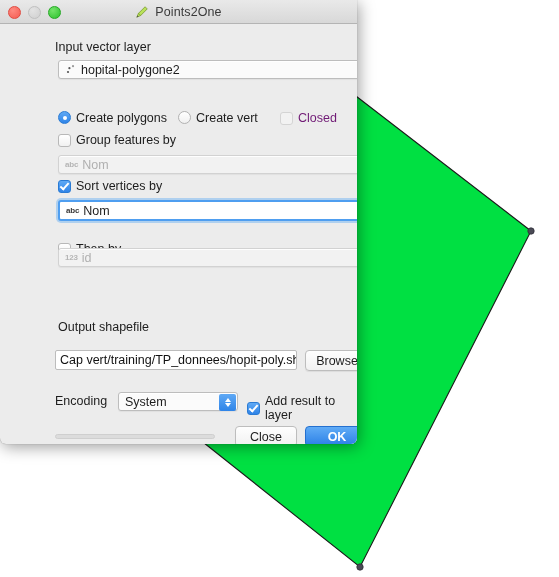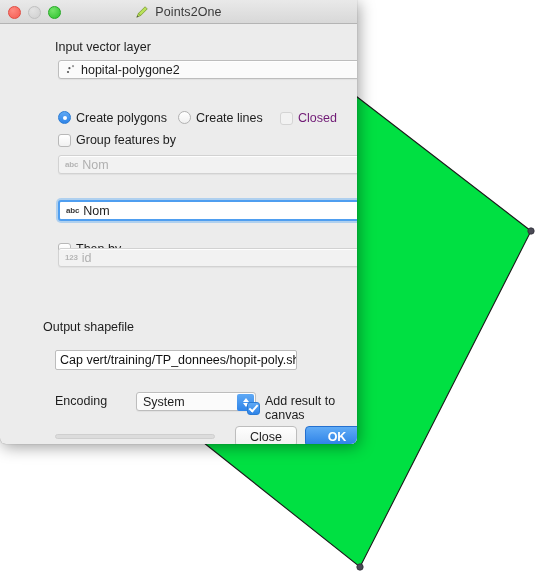--- a/index.html
+++ b/index.html
@@ -307,40 +307,44 @@
             <span class="dn"></span>
         </span>
       </div>
 
       <div class="radio-row" style="left:18px; top:87px;">
         <span class="radio on"></span>
         <span class="lbl">Create polygons</span>
       </div>
       <div class="radio-row" style="left:138px; top:87px;">
         <span class="radio"></span>
-        <span class="lbl">Create lines</span>
+        <span class="lbl">Create vert</span>
       </div>
       <div class="check-row" style="left:240px; top:87px;">
         <span class="cb dim"></span>
         <span class="lbl dim">Closed</span>
       </div>
 
       <div class="check-row" style="left:18px; top:109px;">
         <span class="cb"></span>
         <span class="lbl">Group features by</span>
       </div>
       <div class="combo disabled" style="left:18px; top:131px; width:320px;">
         <span class="typetag">abc</span>
         <span>Nom</span>
         <span class="arrows">
           <span class="up"></span>
             <span class="dn"></span>
         </span>
       </div>
 
+      <div class="check-row" style="left:18px; top:155px;">
+        <span class="cb on"></span>
+        <span class="lbl">Sort vertices by</span>
+      </div>
       <div class="combo focused" style="left:18px; top:176px; width:320px; height:21px;">
         <span class="typetag">abc</span>
         <span>Nom</span>
         <span class="arrows">
           <span class="up"></span>
             <span class="dn"></span>
         </span>
       </div>
 
       <div class="check-row" style="left:18px; top:218px;">
@@ -349,37 +353,38 @@
       </div>
       <div class="combo disabled" style="left:18px; top:224px; width:320px;">
         <span class="typetag">123</span>
         <span>id</span>
         <span class="arrows">
           <span class="up"></span>
             <span class="dn"></span>
         </span>
       </div>
 
-      <div class="lbl section-label" style="left:3px; top:296px;">Output shapefile</div>
+      <div class="lbl section-label" style="left:18px; top:296px;">Output shapefile</div>
 
       <div class="tfield" style="left:15px; top:326px; width:242px;">
         <span>Cap vert/training/TP_donnees/hopit-poly.shp</span>
       </div>
+      <div class="btn" style="left:265px; top:326px; width:64px;">Browse</div>
 
       <div class="lbl" style="position:absolute; left:15px; top:370px;">Encoding</div>
-      <div class="combo" style="left:96px; top:368px; width:120px;">
+      <div class="combo" style="left:78px; top:368px; width:120px;">
         <span>System</span>
         <span class="arrows">
           <span class="up"></span>
             <span class="dn"></span>
         </span>
       </div>
       <div class="check-row" style="left:207px; top:370px;">
         <span class="cb on"></span>
-        <span class="lbl">Add result to canvas</span>
+        <span class="lbl">Add result to layer</span>
       </div>
 
       <div id="progress" style="left:15px; top:410px; width:160px;"></div>
 
       <div class="btn primary" style="left:265px; top:402px; width:64px;">OK</div>
       <div class="btn" style="left:195px; top:402px; width:62px;">Close</div>
 
     </div>
   </div>
 </div>

